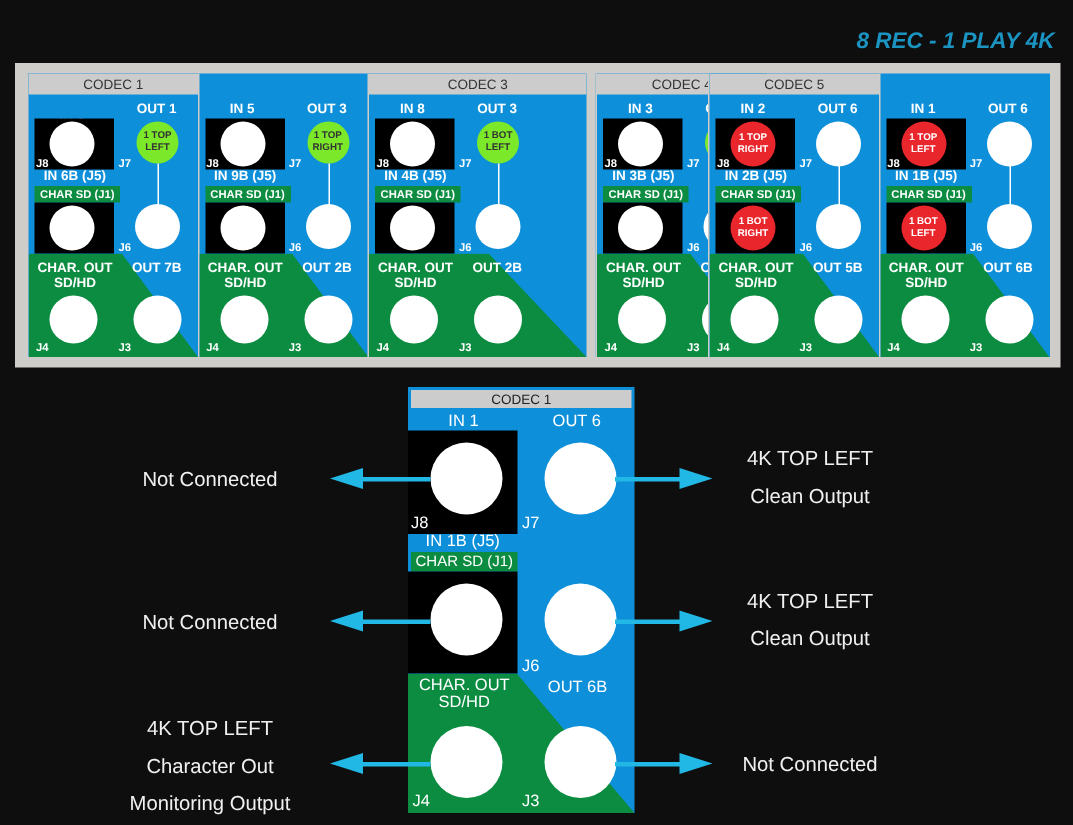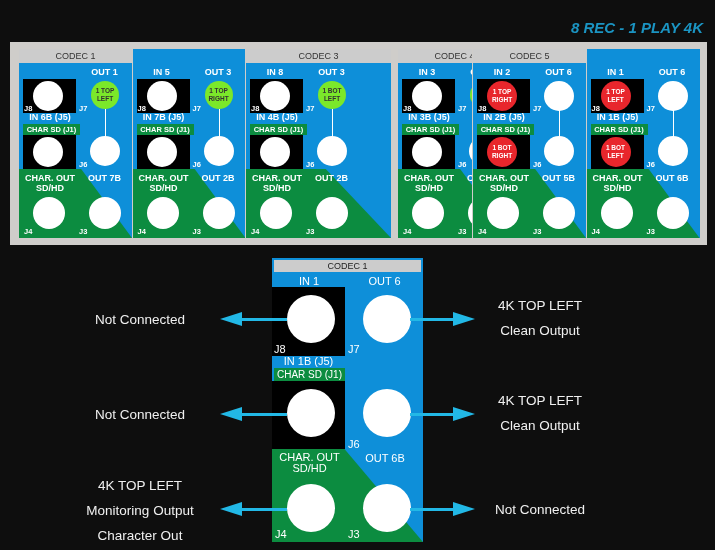--- a/index.html
+++ b/index.html
@@ -80,21 +80,21 @@
     <div class="lbl" style="left:58px;top:18px;width:55px;">OUT 3</div>
     <div class="blk" style="left:4px;top:30px;width:53px;height:34px;"></div>
     <div class="circ" style="left:14px;top:32px;width:30px;height:30px;"></div>
     <div class="jk" style="left:5px;top:55px;">J8</div>
     <div class="jk" style="left:60px;top:55px;">J7</div>
     <div class="badge" style="left:72px;top:32px;width:28px;height:28px;background:#7be82a;color:#333;">
         <span>1 TOP</span>
         <span>RIGHT</span>
       </div>
     <div class="vline" style="left:86px;top:60px;height:40px;"></div>
-    <div class="lbl" style="left:0;top:63px;width:62px;">IN 7B (J5)</div>
+    <div class="lbl" style="left:0;top:63px;width:62px;">IN 9B (J5)</div>
     <div class="charsd">CHAR SD (J1)</div>
     <div class="blk" style="left:4px;top:86px;width:53px;height:34px;"></div>
     <div class="circ" style="left:14px;top:88px;width:30px;height:30px;"></div>
     <div class="circ" style="left:71px;top:87px;width:30px;height:30px;"></div>
     <div class="jk" style="left:60px;top:111px;">J6</div>
     <div class="lbl" style="left:0;top:124px;width:62px;line-height:10px;">
         <div>CHAR. OUT</div>
         <div>SD/HD</div>
       </div>
     <div class="lbl" style="left:58px;top:124px;width:55px;">OUT 2B</div>
@@ -261,22 +261,22 @@
 <div class="arrow left" style="left:240px;top:413px;width:47px;"></div>
 <div class="arrow left" style="left:240px;top:508px;width:47px;"></div>
 <div class="arrow right" style="left:410px;top:318px;width:45px;"></div>
 <div class="arrow right" style="left:410px;top:413px;width:45px;"></div>
 <div class="arrow right" style="left:410px;top:508px;width:45px;"></div>
 
 <div class="note" style="left:70px;top:307px;width:140px;">Not Connected</div>
 <div class="note" style="left:70px;top:402px;width:140px;">Not Connected</div>
 <div class="note" style="left:70px;top:473px;width:140px;">
   <div>4K TOP LEFT</div>
+  <div>Character Out</div>
   <div>Monitoring Output</div>
-  <div>Character Out</div>
 </div>
 <div class="note" style="left:470px;top:293px;width:140px;">
   <div>4K TOP LEFT</div>
   <div>Clean Output</div>
 </div>
 <div class="note" style="left:470px;top:388px;width:140px;">
   <div>4K TOP LEFT</div>
   <div>Clean Output</div>
 </div>
 <div class="note" style="left:470px;top:497px;width:140px;">Not Connected</div>

